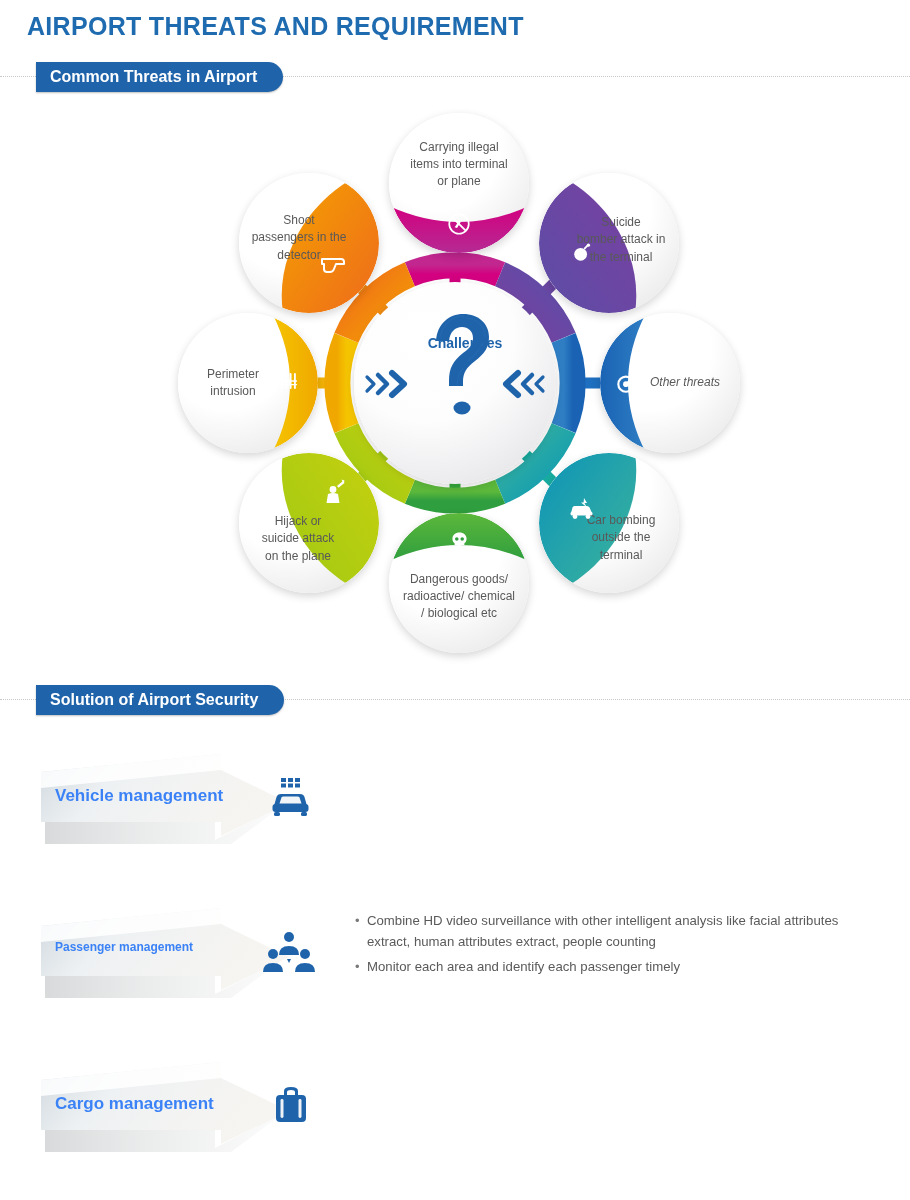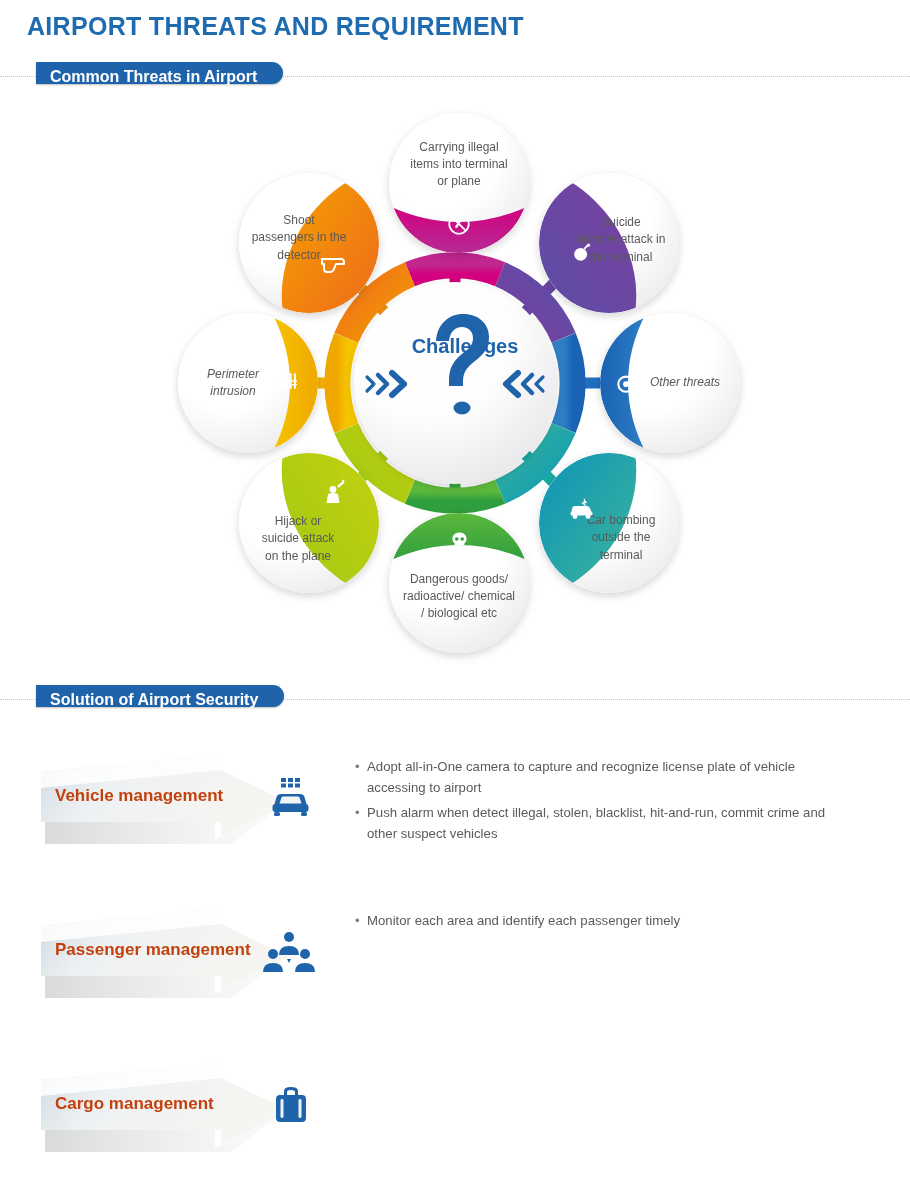--- a/index.html
+++ b/index.html
@@ -39,21 +39,21 @@
     position: absolute;
     left: 0;
     right: 0;
     top: 14px;
     border-top: 1px dotted #c9c9c9;
   }
   .section-badge {
     position: absolute;
     left: 36px;
     top: 0;
-    height: 22px;
+    height: 30px;
     line-height: 30px;
     padding: 0 26px 0 14px;
     background: #1f64ab;
     border-radius: 0 16px 16px 0;
     color: #ffffff;
     font-size: 16px;
     font-weight: bold;
     white-space: nowrap;
     box-shadow: 0 1px 2px rgba(0,0,0,0.25);
   }
@@ -108,21 +108,21 @@
   }
 
   
   .hub-text {
     position: absolute;
     left: 365px;
     top: 240px;
     width: 200px;
     text-align: center;
     color: #1f64ab;
-    font-size: 20px;
+    font-size: 14px;
     font-weight: bold;
   }
 
   
   .solution-row {
     position: absolute;
     left: 0;
     width: 910px;
   }
   .arrow-banner {
@@ -132,24 +132,24 @@
     width: 290px;
     height: 105px;
   }
   .arrow-label {
     position: absolute;
     left: 55px;
     top: 38px;
     width: 210px;
     font-size: 17px;
     font-weight: bold;
-    color: #c2410c;
+    color: #3b82f6;
     white-space: nowrap;
   }
-  .arrow-label.small { font-size: 17px; }
+  .arrow-label.small { font-size: 12px; }
   .arrow-icon {
     position: absolute;
     left: 268px;
     top: 30px;
     width: 46px;
     height: 46px;
     line-height: 0;
   }
   .bullets {
     position: absolute;
@@ -444,21 +444,21 @@
 suicide attack
 on the plane</div>
     <svg class="bicon" style="left:82px; top:24px; width:26px; height:28px;" viewBox="0 0 26 28">
       <circle cx="12" cy="12.5" r="3.4" fill="#fff"></circle>
       <path d="M7 17 q5-2 10 0 l1.5 9 -13 0z" fill="#fff"></path>
       <path d="M16 9 l6-5 1.6 1.8 -6 5z" fill="#fff"></path>
       <path d="M20.5 2.5 l3 1 -1 3z" fill="#fff"></path>
     </svg>
   </div>
 
-  <div class="bubble" style="left:178px; top:218px;font-style:italic;">
+  <div class="bubble" style="left:178px; top:218px;">
     <svg class="wedge" viewBox="0 0 140 140">
       <defs>
           <linearGradient id="wL2" x1="1" y1="0" x2="0" y2="0">
         <stop offset="0%" stop-color="#f0a800"></stop>
             <stop offset="100%" stop-color="#f5c400"></stop>
           </linearGradient>
         </defs>
       <clipPath id="cL">
           <circle cx="70" cy="70" r="70"></circle>
         </clipPath>
@@ -539,24 +539,20 @@
       <rect x="13" y="7.5" width="5" height="4"></rect>
         <rect x="20" y="7.5" width="5" height="4"></rect>
         <rect x="27" y="7.5" width="5" height="4"></rect>
       <path d="M6 30 L8.5 21 Q9.5 18 13 18 L32 18 Q35.5 18 36.5 21 L39 30 Z"></path>
       <rect x="4.5" y="28" width="36" height="8" rx="3"></rect>
       <rect x="6" y="36" width="6" height="4" rx="1.6"></rect>
       <rect x="33" y="36" width="6" height="4" rx="1.6"></rect>
     </g>
     <path d="M11.5 27.5 L13.5 21.5 Q14 20.5 15.5 20.5 L29.5 20.5 Q31 20.5 31.5 21.5 L33.5 27.5 Z" fill="#f2f5f8"></path>
   </svg>
-  <div class="bullets">
-    <div class="bullet">Adopt all-in-One camera to capture and recognize license plate of vehicle accessing to airport</div>
-    <div class="bullet">Push alarm when detect illegal, stolen, blacklist, hit-and-run, commit crime and other suspect vehicles</div>
-  </div>
 </div>
 
 <div class="solution-row" style="top:902px; height:150px;">
   <svg class="arrow-banner" viewBox="0 0 290 105">
     <defs>
       <linearGradient id="abg2" x1="0" y1="0" x2="1" y2="0.3">
         <stop offset="0%" stop-color="#cfd8de"></stop>
         <stop offset="35%" stop-color="#eef1f3"></stop>
         <stop offset="100%" stop-color="#f7f5f1"></stop>
       </linearGradient>
@@ -575,20 +571,21 @@
       <circle cx="27" cy="9" r="5"></circle>
       <path d="M17 27 q0-9 10-9 q10 0 10 9 z"></path>
       <circle cx="11" cy="26" r="5"></circle>
       <path d="M1 44 q0-9 10-9 q10 0 10 9 z"></path>
       <circle cx="43" cy="26" r="5"></circle>
       <path d="M33 44 q0-9 10-9 q10 0 10 9 z"></path>
       <path d="M25 31 l2 4 2-4z"></path>
     </g>
   </svg>
   <div class="bullets">
+    <div class="bullet">Combine HD video surveillance with other intelligent analysis like facial attributes extract, human attributes extract, people counting</div>
     <div class="bullet">Monitor each area and identify each passenger timely</div>
   </div>
 </div>
 
 <div class="solution-row" style="top:1056px; height:145px;">
   <svg class="arrow-banner" viewBox="0 0 290 105">
     <defs>
       <linearGradient id="abg3" x1="0" y1="0" x2="1" y2="0.3">
         <stop offset="0%" stop-color="#cfd8de"></stop>
         <stop offset="35%" stop-color="#eef1f3"></stop>

